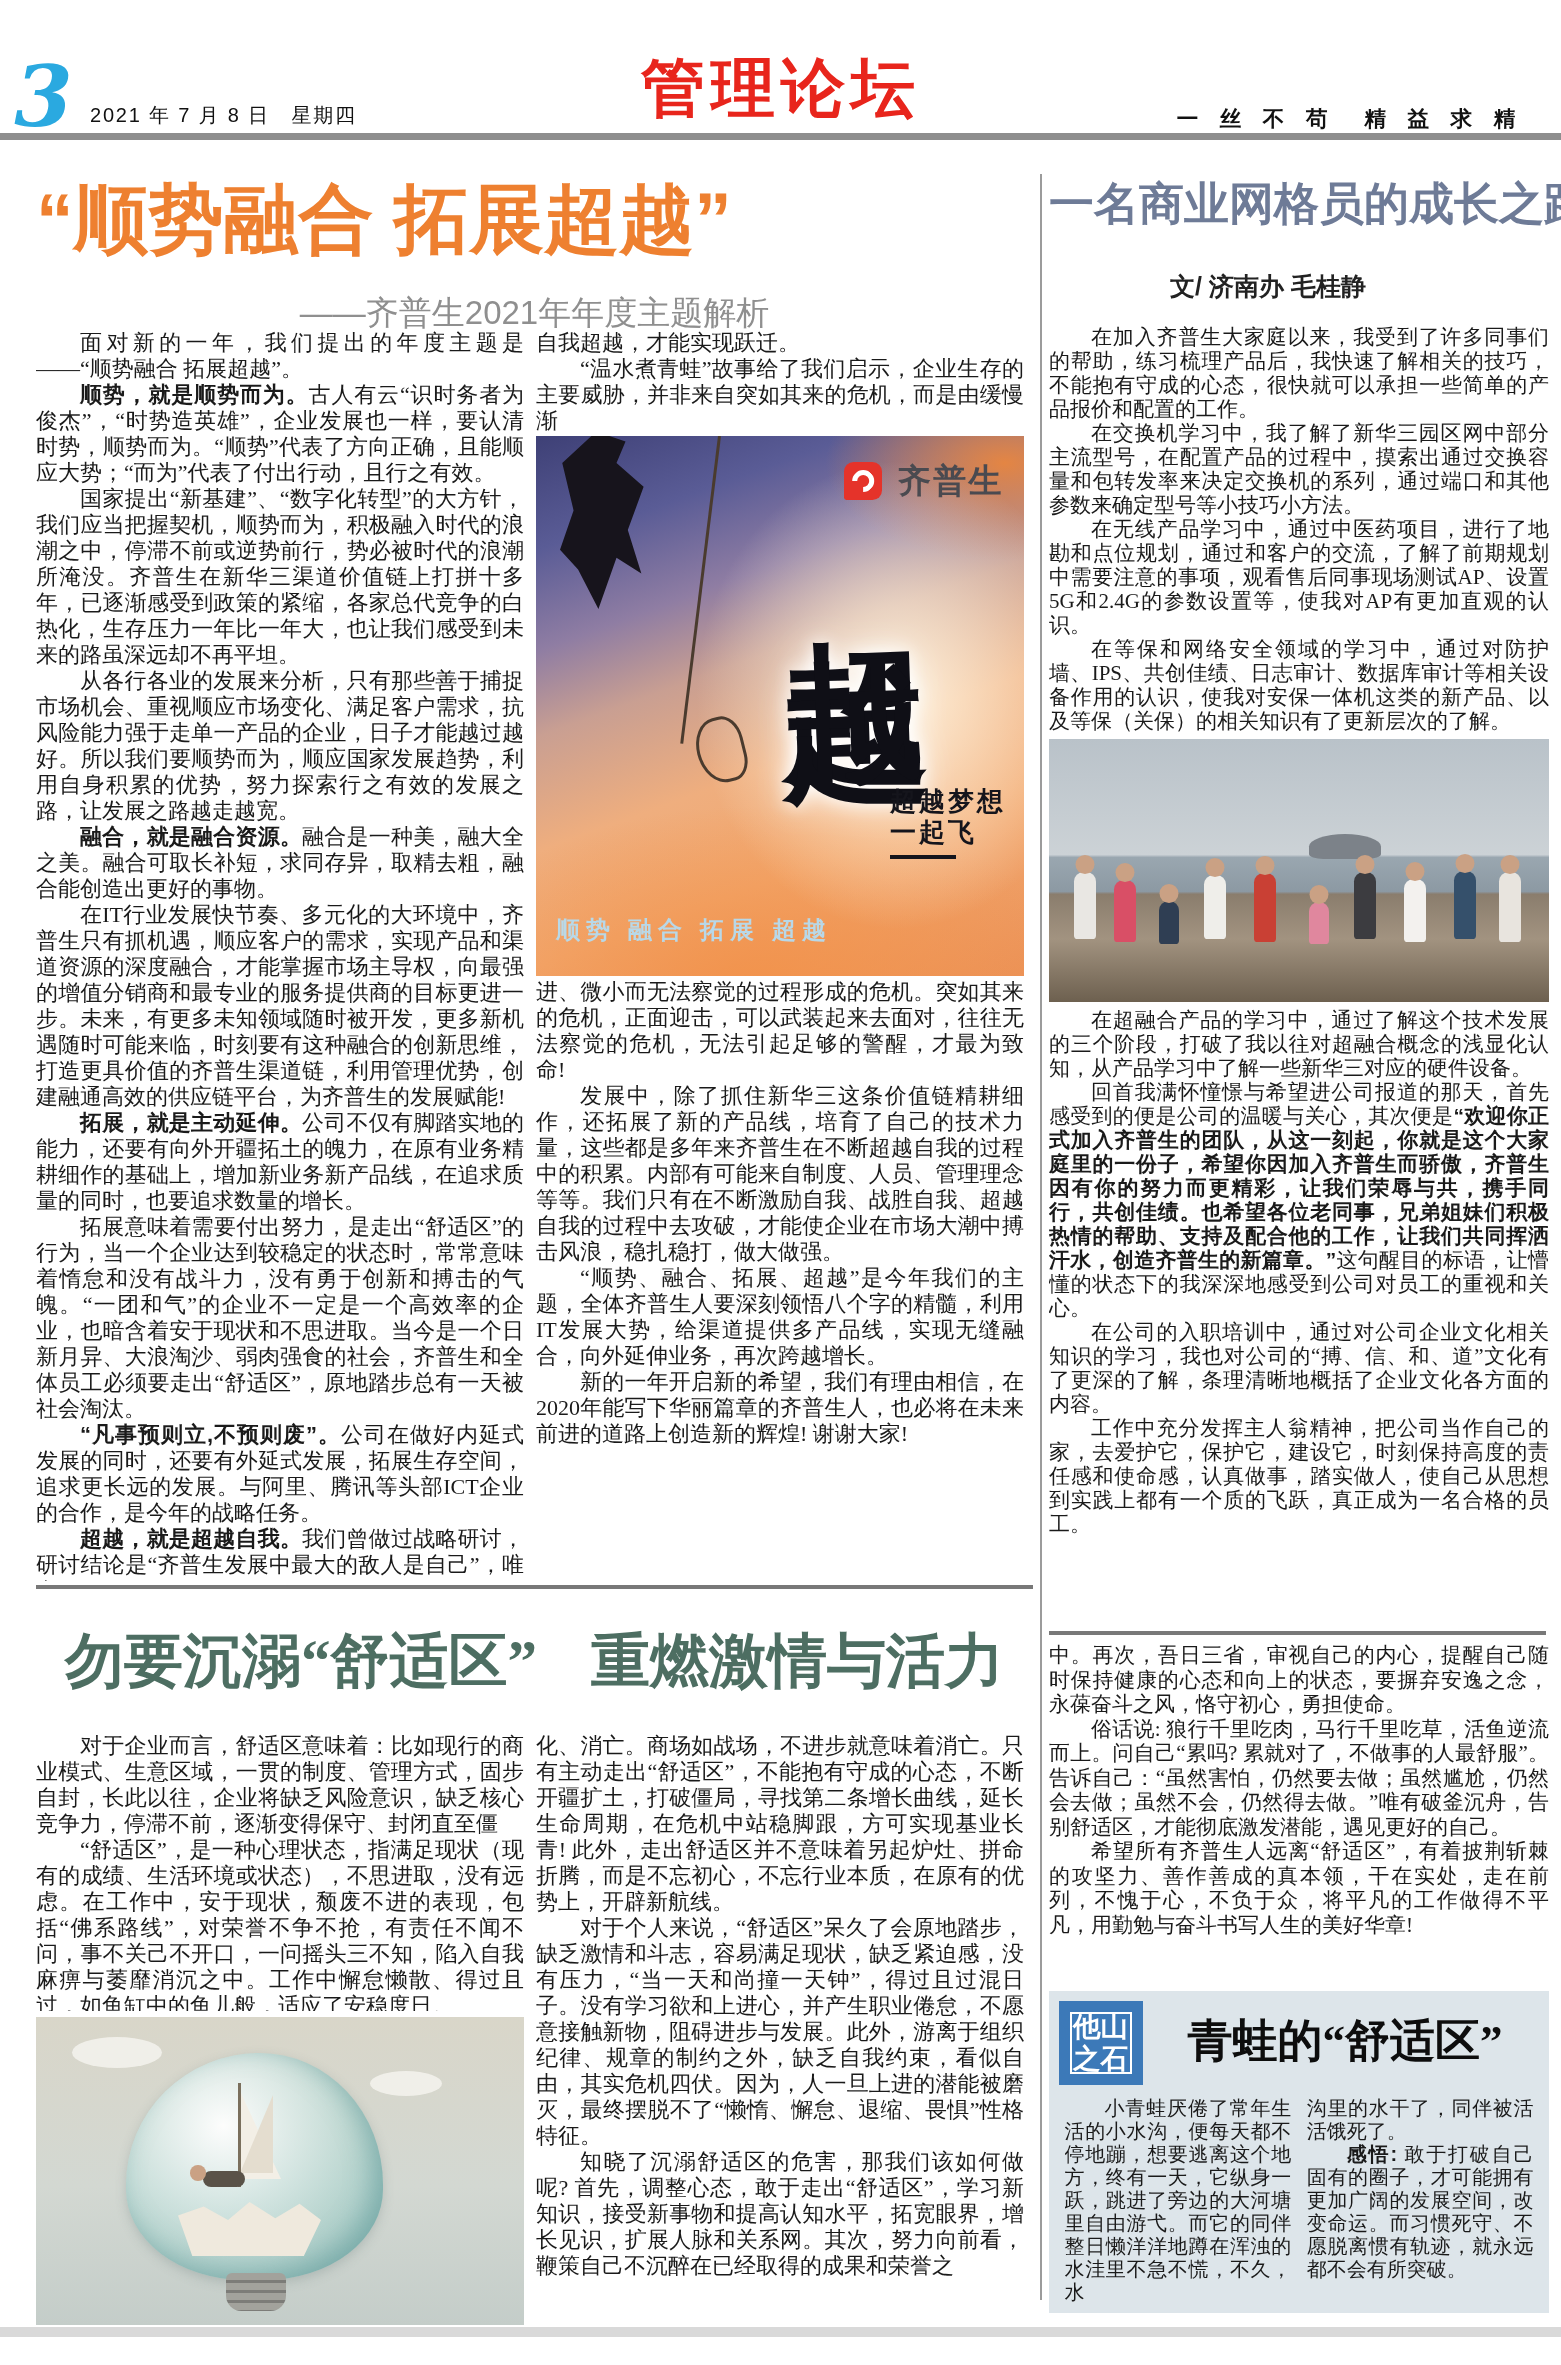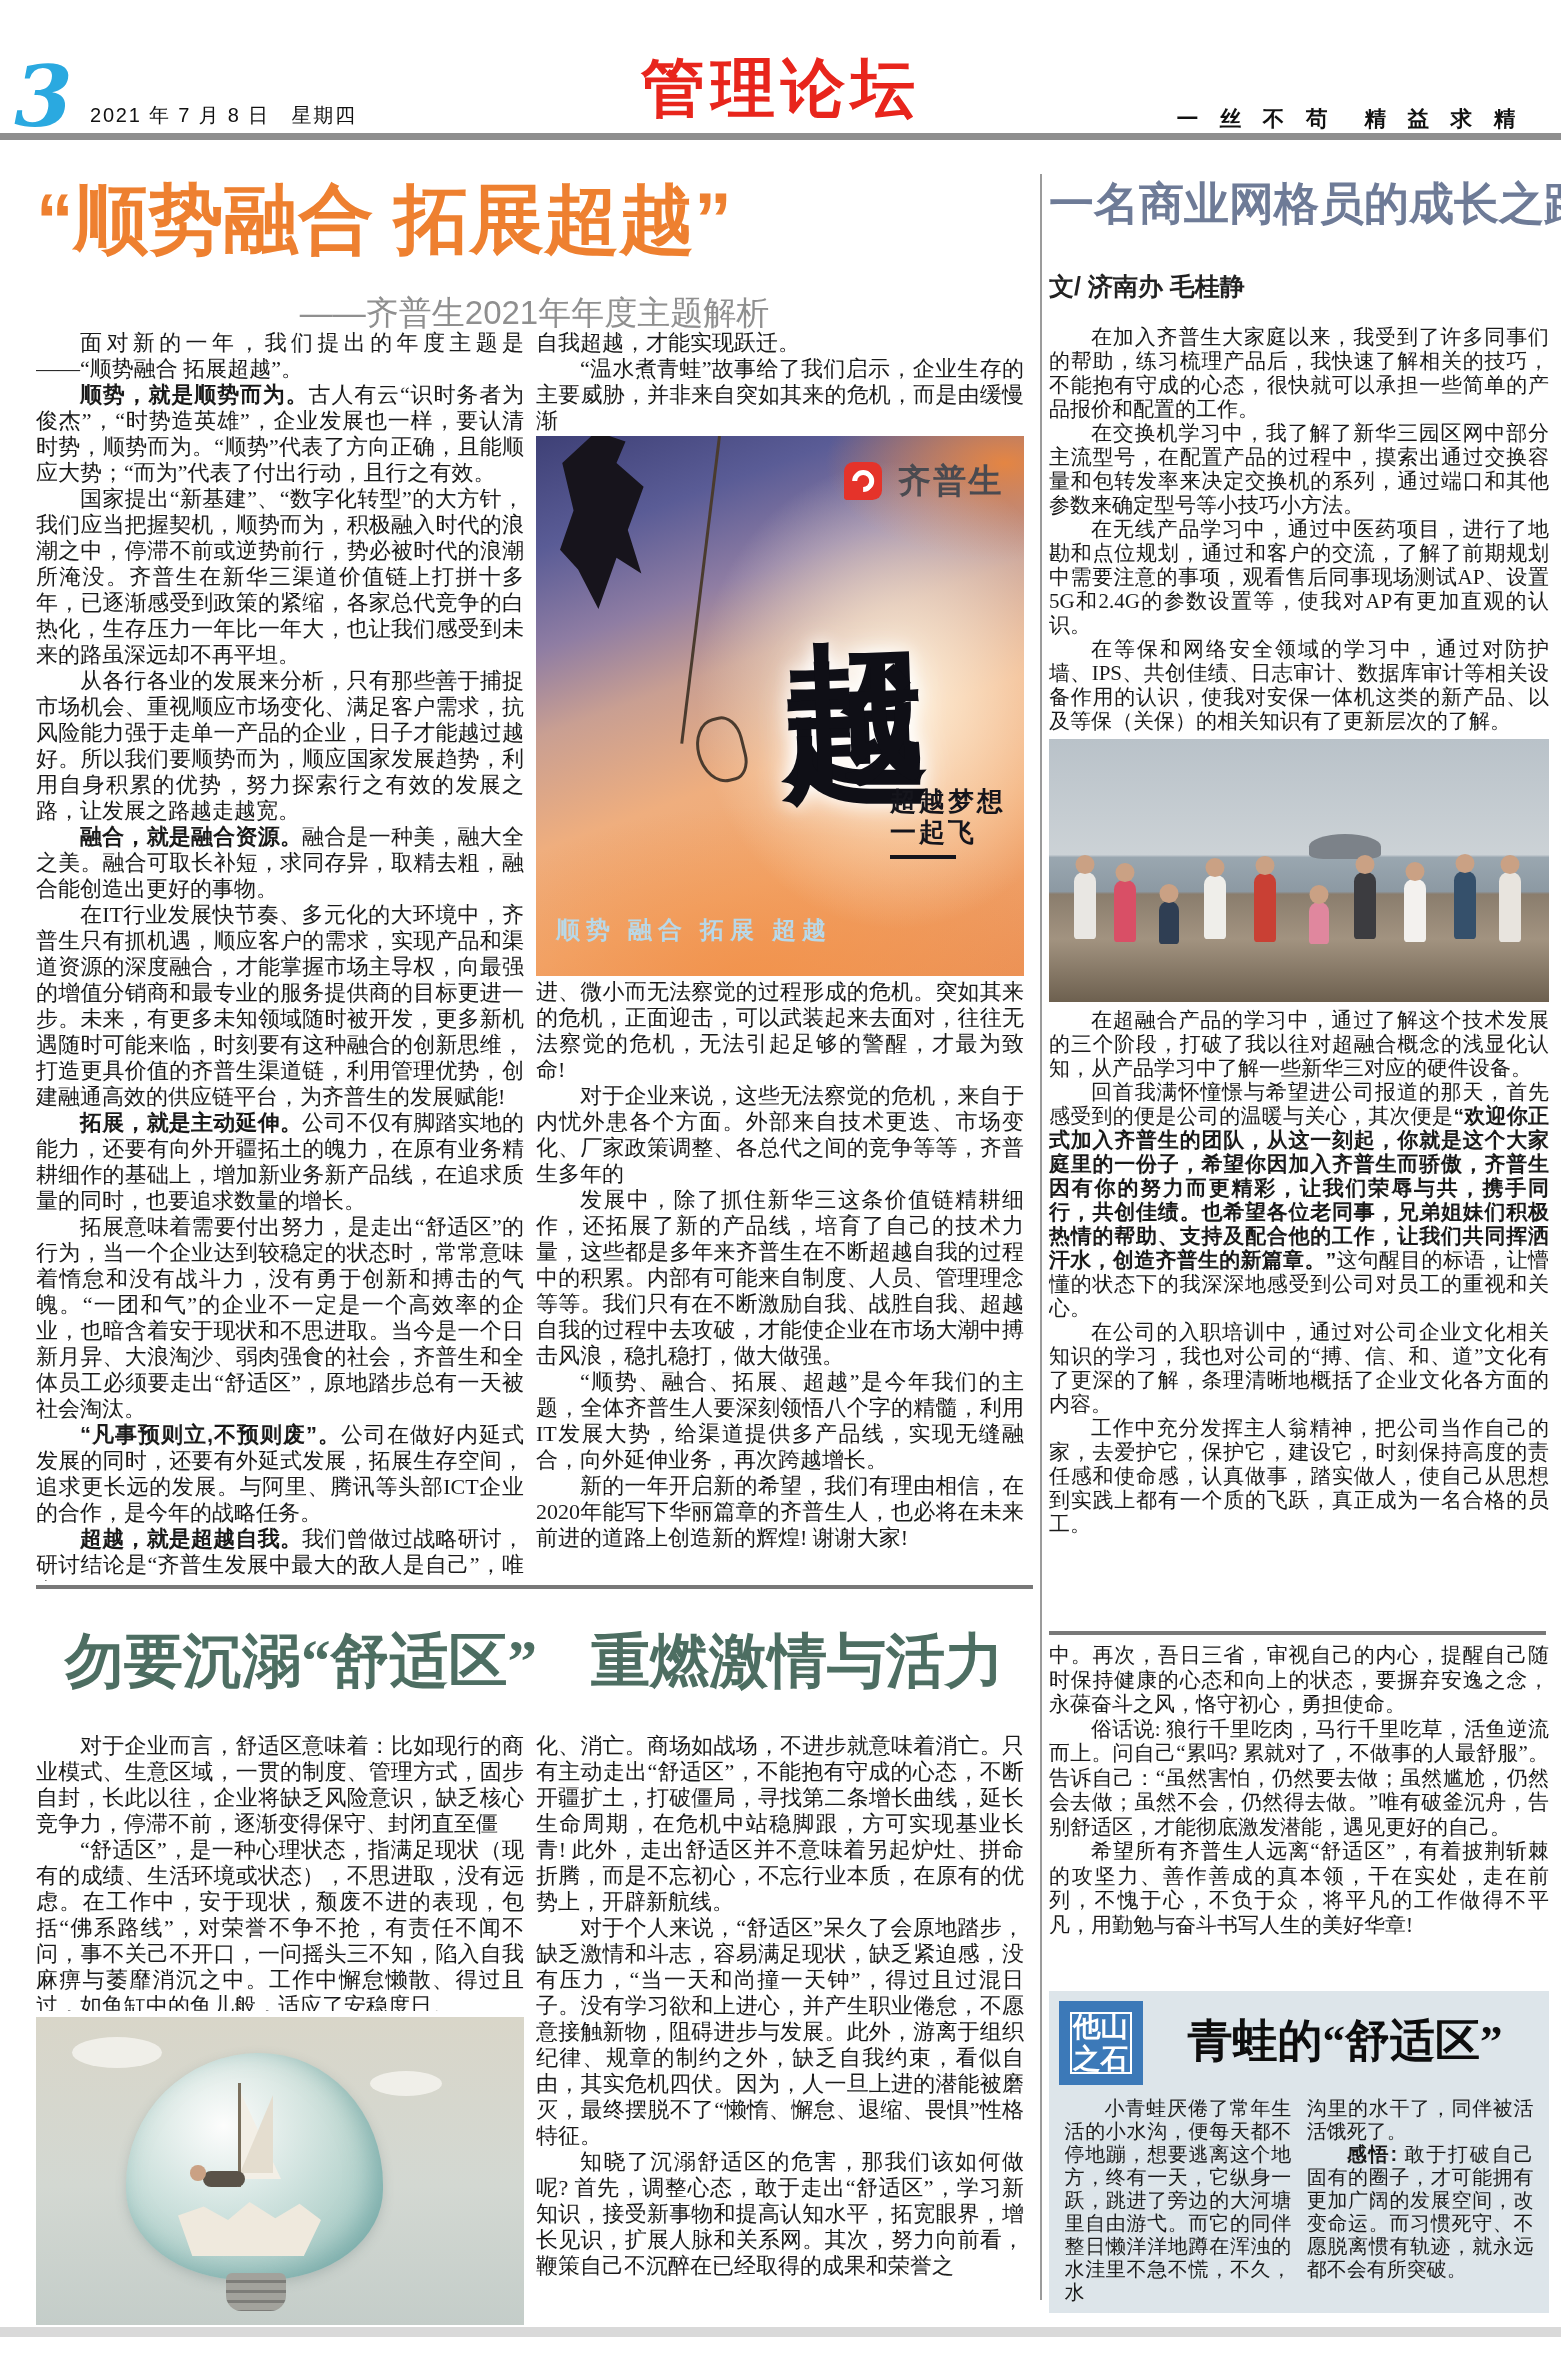--- a/index.html
+++ b/index.html
@@ -54,21 +54,21 @@
       text-shadow:0 0 16.7px rgba(255,255,255,.95),0 0 36px rgba(255,255,255,.75);}
   .poster-slogan{position:absolute;right:18px;top:353px;color:#15151c;font-weight:bold;text-align:left;}
   .poster-slogan .s1{font-size:26px;letter-spacing:3px;}
   .poster-slogan .s2{font-size:26px;letter-spacing:3px;margin-top:4.8px;}
   .poster-slogan .dash{width:66px;height:4.8px;background:#15151c;margin-top:8.4px;}
   .poster-foot{position:absolute;left:20px;bottom:33px;font-size:24px;font-weight:bold;color:#b5dcf0;
       letter-spacing:6px;opacity:.95;}
   
   .r-title{left:1049px;width:500px;top:174px;text-align:center;font-family:"Liberation Sans",sans-serif;
            font-weight:bold;font-size:45px;color:#6e7b97;white-space:nowrap;}
-  .r-byline{left:1049px;width:500px;top:270px;text-align:left;padding-right:62px;box-sizing:border-box;
+  .r-byline{left:1049px;width:500px;top:270px;text-align:center;padding-right:62px;box-sizing:border-box;
             font-family:"Liberation Sans",sans-serif;font-weight:bold;font-size:25px;color:#222;}
   .r-body{left:1049px;top:325px;width:500px;height:1247px;font-size:21px;line-height:24px;text-align:justify;overflow:hidden;}
   .photo{position:relative;width:500px;height:263px;margin:6px 0;overflow:hidden;
      background:linear-gradient(#b9c2c9 0%,#ccd2d6 44%,#9aa7b0 45%,#8c99a3 58%,#8a7d6d 59%,#a29380 76%,#6d604f 100%);}
   .island{position:absolute;left:52%;top:36%;width:72px;height:25px;background:#7c8289;border-radius:50% 50% 20% 20%;}
   .person{position:absolute;border-radius:9.6px 9.6px 3.6px 3.6px;}
   .person::before{content:"";position:absolute;top:-16.7px;left:50%;transform:translateX(-50%);
       width:19px;height:19px;border-radius:50%;background:#caa184;}
   
   .b-title{left:36px;width:997px;top:1626px;text-align:center;font-weight:bold;font-size:59px;line-height:1.2;
@@ -148,21 +148,20 @@
       <div class="poster-big">超越</div>
       <div class="poster-slogan">
         <div class="s1">超越梦想</div>
         <div class="s2">一起飞</div>
         <div class="dash"></div>
       </div>
       <div class="poster-foot">顺势  融合  拓展  超越</div>
     </div>
 
     <p class="para noindent">进、微小而无法察觉的过程形成的危机。突如其来的危机，正面迎击，可以武装起来去面对，往往无法察觉的危机，无法引起足够的警醒，才最为致命!</p>
-    <p class="para">对于企业来说，这些无法察觉的危机，来自于内忧外患各个方面。外部来自技术更迭、市场变化、厂家政策调整、各总代之间的竞争等等，齐普生多年的</p>
     <p class="para">发展中，除了抓住新华三这条价值链精耕细作，还拓展了新的产品线，培育了自己的技术力量，这些都是多年来齐普生在不断超越自我的过程中的积累。内部有可能来自制度、人员、管理理念等等。我们只有在不断激励自我、战胜自我、超越自我的过程中去攻破，才能使企业在市场大潮中搏击风浪，稳扎稳打，做大做强。</p>
     <p class="para">“顺势、融合、拓展、超越”是今年我们的主题，全体齐普生人要深刻领悟八个字的精髓，利用IT发展大势，给渠道提供多产品线，实现无缝融合，向外延伸业务，再次跨越增长。</p>
     <p class="para">新的一年开启新的希望，我们有理由相信，在2020年能写下华丽篇章的齐普生人，也必将在未来前进的道路上创造新的辉煌! 谢谢大家!</p>
   </div>
 
   <div class="abs r-title">一名商业网格员的成长之路</div>
   <div class="abs r-byline">文/ 济南办 毛桂静</div>
 
   <div class="abs r-body">
     <p class="para">在加入齐普生大家庭以来，我受到了许多同事们的帮助，练习梳理产品后，我快速了解相关的技巧，不能抱有守成的心态，很快就可以承担一些简单的产品报价和配置的工作。</p>

